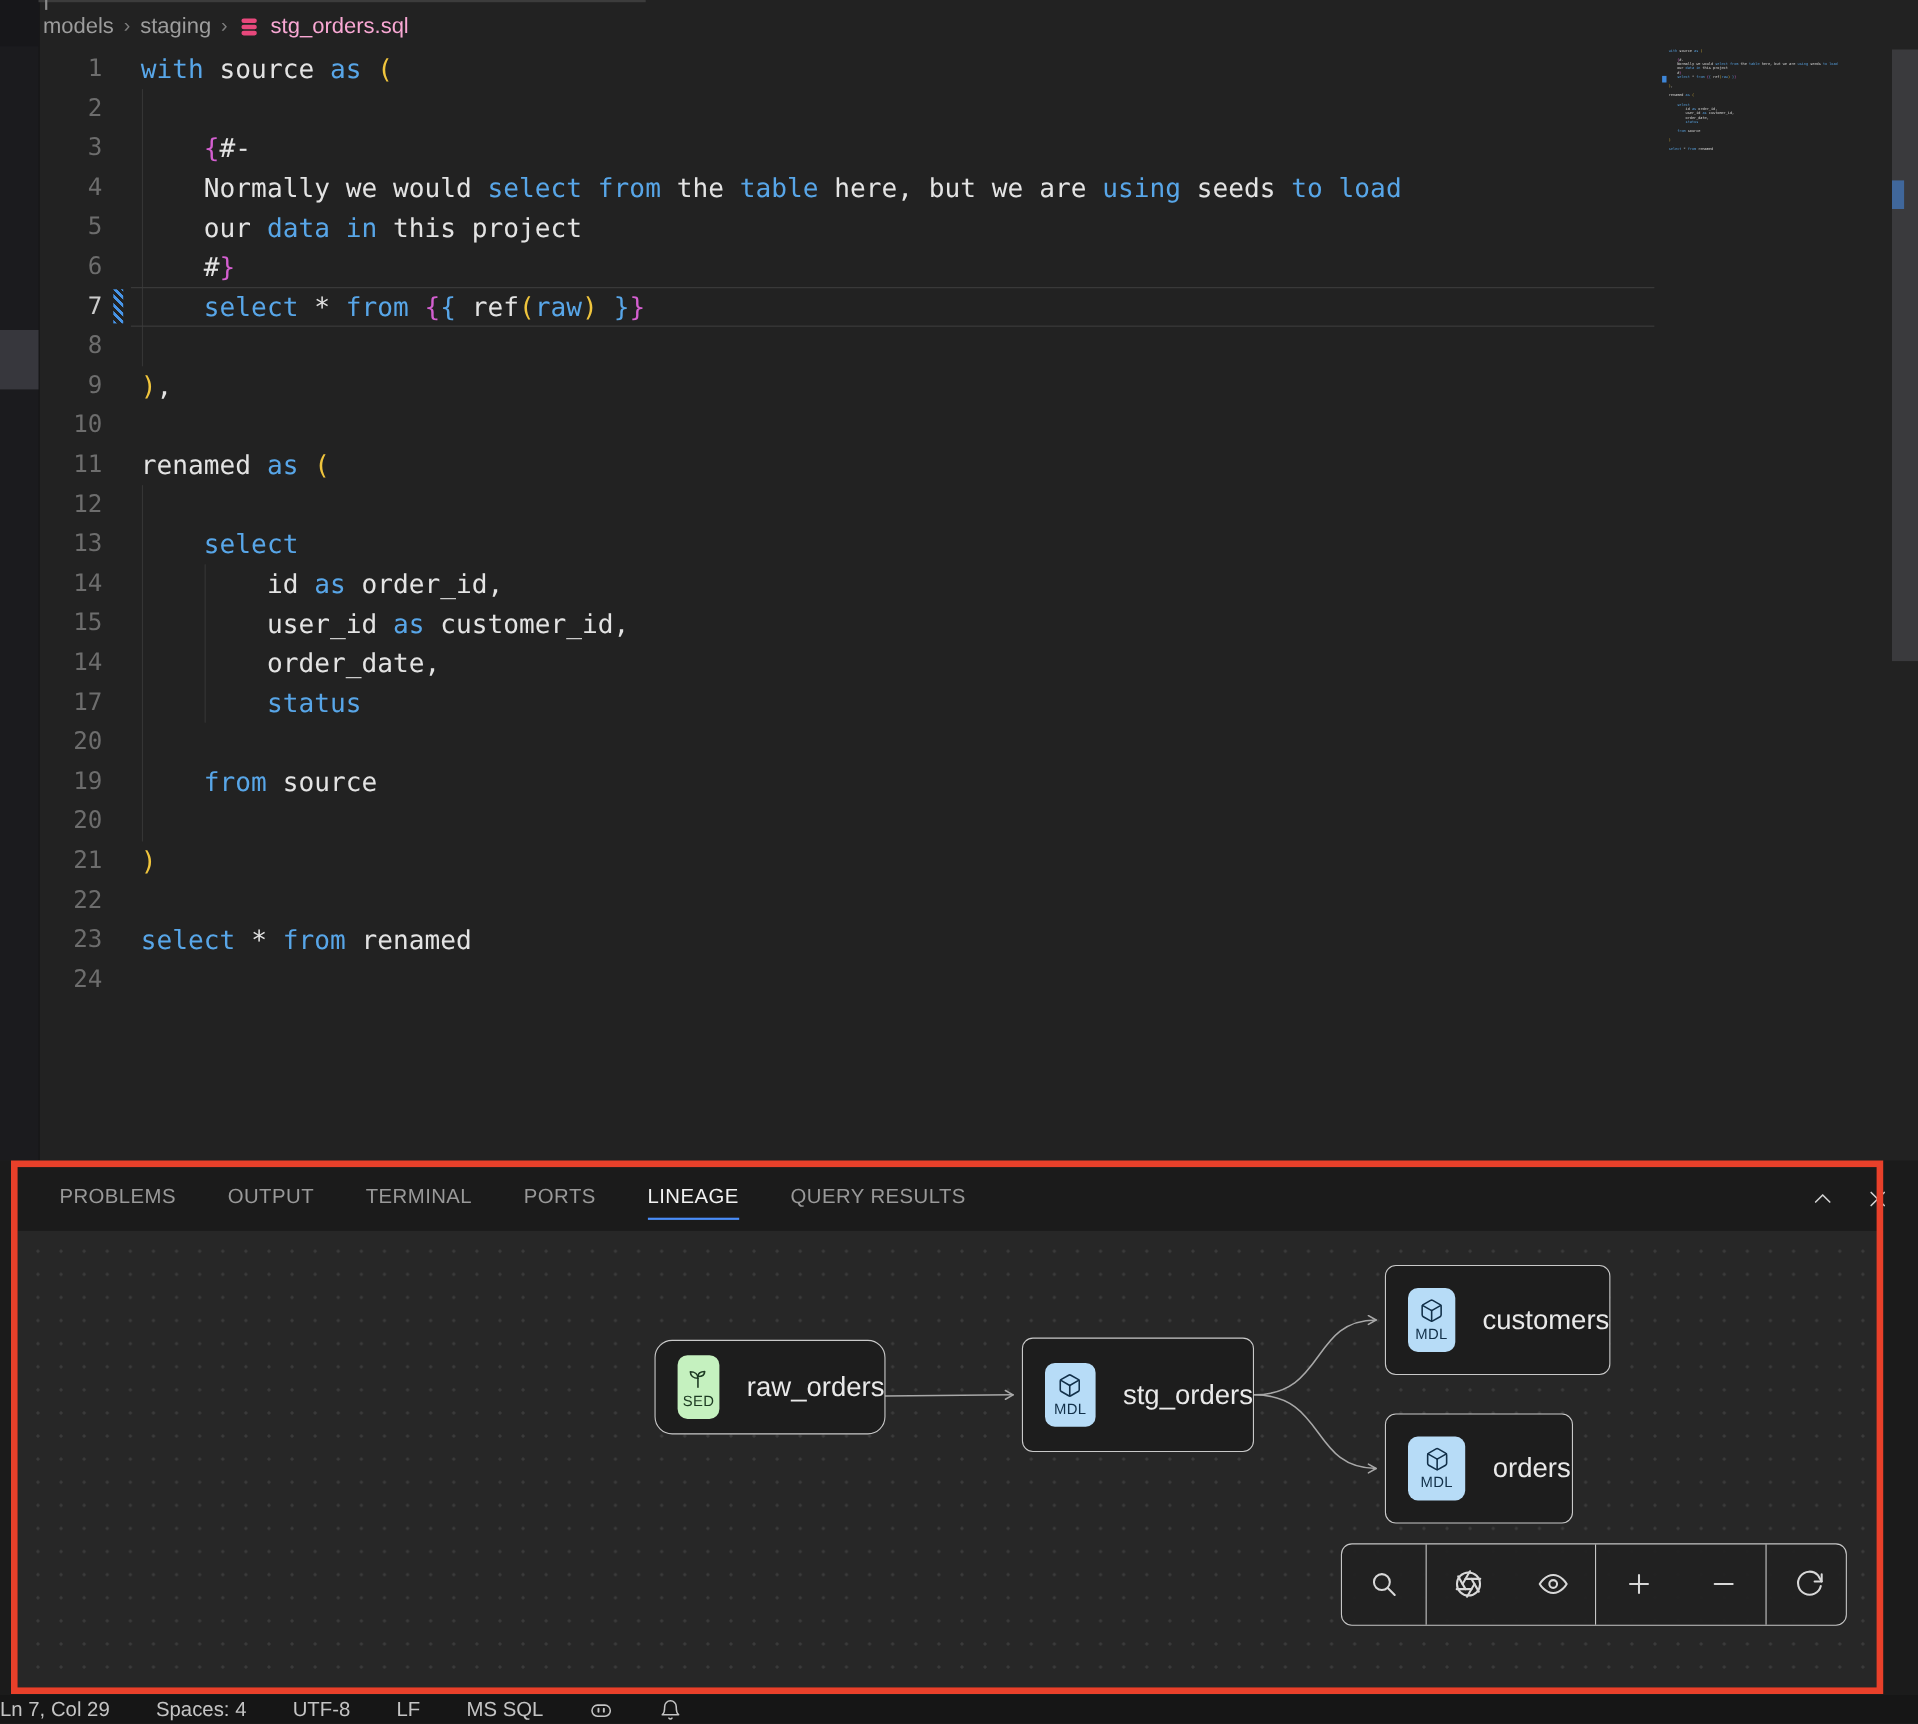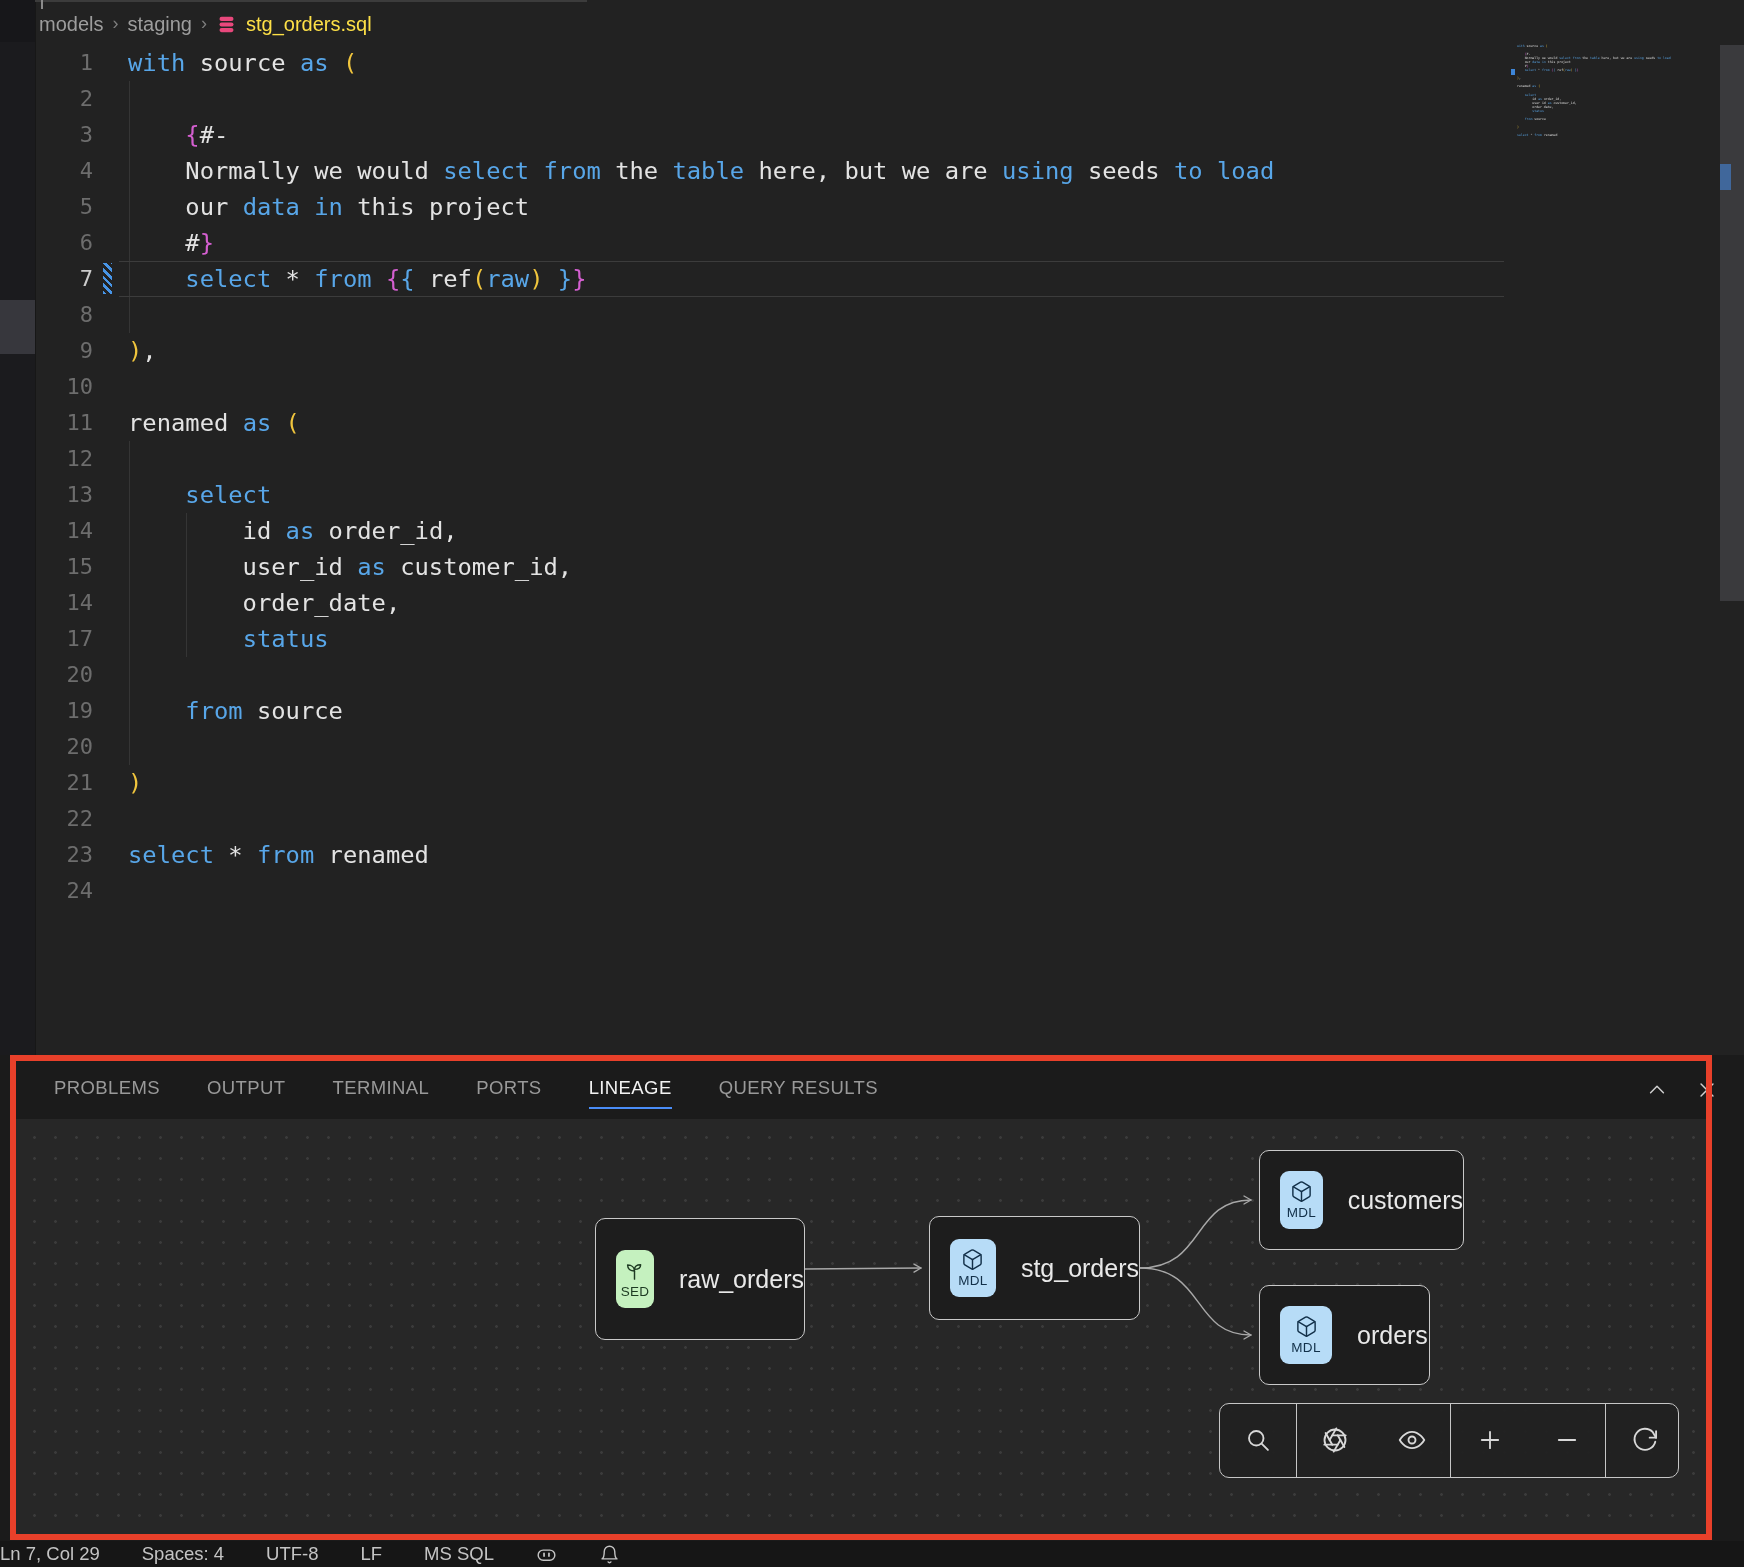--- a/index.html
+++ b/index.html
@@ -9,21 +9,21 @@
   #left-rail{position:absolute;left:0;top:0;width:35px;height:1055px;background:#1b1b1e;border-right:1px solid #171717;}
   #left-rail-top{position:absolute;left:0;top:0;width:35px;height:42px;background:#17171a;}
   #left-rail-slider{position:absolute;left:0;top:300px;width:35px;height:54px;background:#37373d;}
   
   #tab-remnant{position:absolute;left:35px;top:0;width:552px;height:2px;background:#3c3c3c;}
   #tab-remnant-tick{position:absolute;left:41px;top:0;width:2px;height:9px;background:#8a8a8a;}
   
   #breadcrumb{position:absolute;left:39px;top:8px;height:32px;display:flex;align-items:center;gap:9px;font-size:20px;color:#9d9d9d;}
   #breadcrumb .seg{cursor:pointer;}
   #breadcrumb .bc-sep{color:#7e7e7e;font-size:18px;transform:translateY(-1px);}
-  #breadcrumb .file{color:#fde047;}
+  #breadcrumb .file{color:#f9a8d4;}
   #breadcrumb .db-ico{width:21px;height:21px;display:inline-flex;color:var(--db-pink);}
   #breadcrumb .db-ico svg{width:100%;height:100%;}
   
   #editor{position:absolute;left:35px;top:45px;width:1475px;height:1004px;}
   .iguide{position:absolute;width:1px;background:#353535;}
   #guide-1{left:94px;top:36px;height:252px;}
   #guide-2{left:94px;top:396px;height:324px;}
   #guide-3{left:151px;top:468px;height:144px;}
   #current-line{position:absolute;left:84px;top:216px;width:1385px;height:34px;border-top:1px solid #3c3c3c;border-bottom:1px solid #3c3c3c;}
   #gutter-marker{position:absolute;left:68px;top:218px;width:9px;height:31px;
@@ -249,21 +249,21 @@
         </div>
         <div class="tcell" style="flex: 0 0 77px;">
           <button class="tbtn"><span style="display: inline-flex;">
               <svg viewBox="0 0 24 24">
                 <polyline points="21.5 4.5 21.5 10 16 10"></polyline>
                 <path d="M20.8 13.5a9 9 0 1 1-2.1-8.2l2.8 4.7"></path>
               </svg>
             </span></button>
         </div>
       </div>
-  <div class="node" style="left: 579px; top: 99px; width: 210px; height: 122px;">
+  <div class="node" style="left: 579px; top: 99px; width: 210px; height: 86px; border-radius: 16px;">
         <span class="badge" style="background: rgb(197, 241, 191); color: rgb(29, 58, 34);">
           <span style="display: inline-flex;">
             <svg viewBox="0 0 24 24" style="stroke-width:1.5">
               <path d="M12 21v-8.5"></path>
               <path d="M12 12.5C12 8.8 9.2 6.3 4.8 6.3c0 3.7 2.8 6.2 7.2 6.2z"></path>
               <path d="M12 10.8c0-2.9 2.1-4.8 6.4-4.8 0 2.9-2.1 4.8-6.4 4.8z"></path>
             </svg>
           </span>
           <span class="btxt">SED</span>
         </span>

